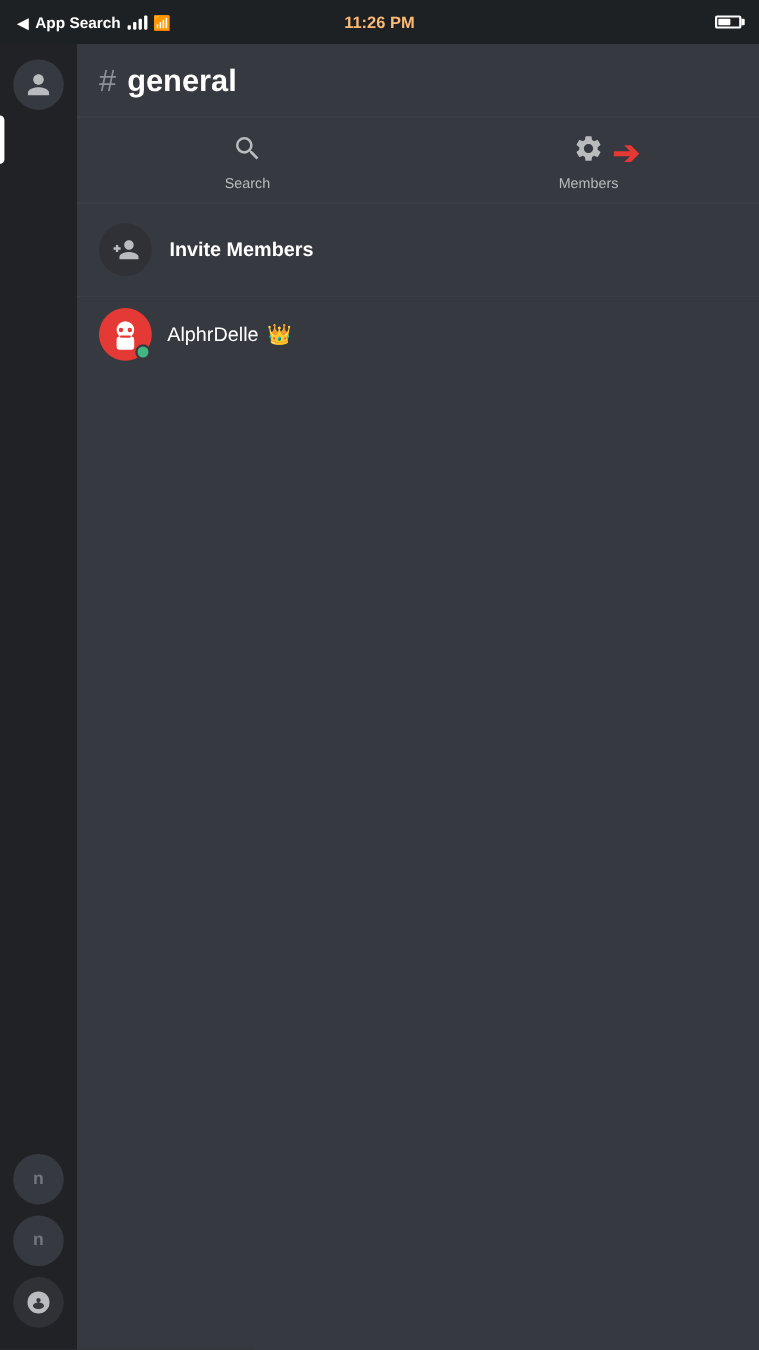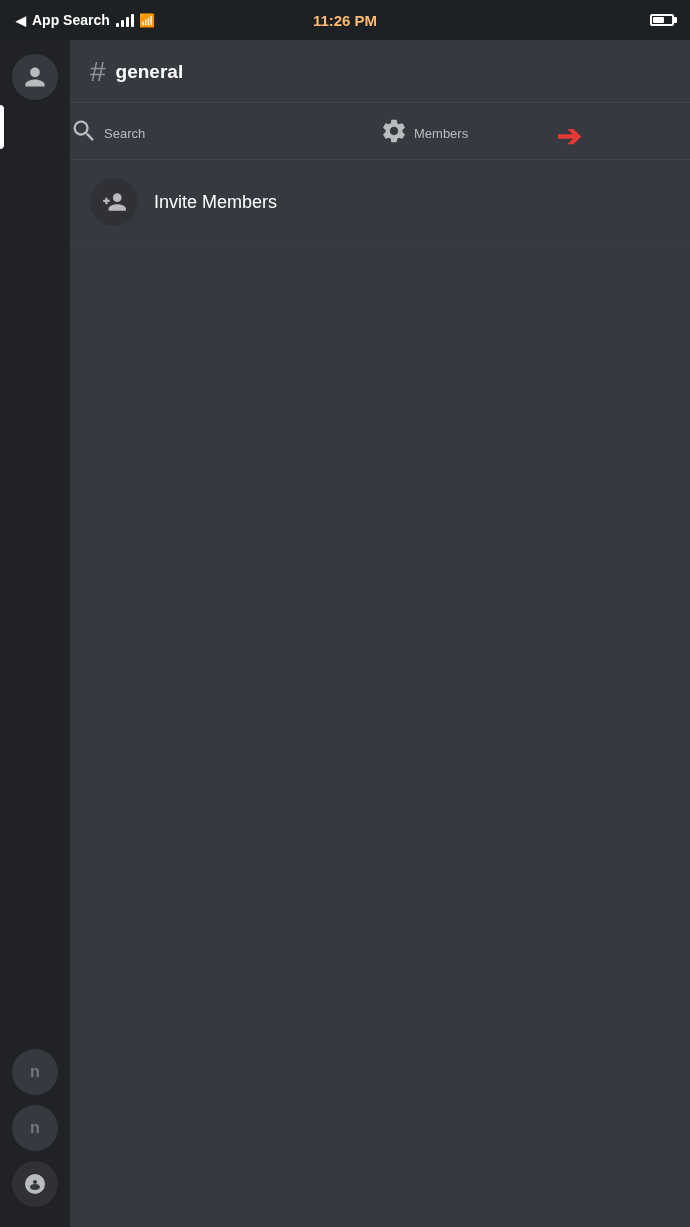--- a/index.html
+++ b/index.html
@@ -109,36 +109,36 @@
 
     .channel-hash {
       color: #8e9297;
       font-size: 28px;
       font-weight: 300;
       line-height: 1;
     }
 
     .channel-name {
       color: #ffffff;
-      font-size: 19px;
+      font-size: 28px;
       font-weight: 700;
     }
 
     
     .toolbar {
       display: flex;
       align-items: center;
       padding: 14px 0 10px 0;
       border-bottom: 1px solid #4f545c55;
     }
 
     .toolbar-item {
       flex: 1;
       display: flex;
-      flex-direction: row;
+      flex-direction: column;
       align-items: center;
       gap: 6px;
       cursor: pointer;
       position: relative;
     }
 
     .toolbar-icon {
       color: #b9bbbe;
       font-size: 26px;
       line-height: 1;
@@ -178,21 +178,21 @@
       background: #2f3136;
       display: flex;
       align-items: center;
       justify-content: center;
       flex-shrink: 0;
     }
 
     .invite-label {
       color: #ffffff;
       font-size: 18px;
-      font-weight: 400;
+      font-weight: 700;
     }
 
     
     .online-section {
       padding: 14px 20px 8px 20px;
     }
 
     .online-header {
       color: #8e9297;
       font-size: 13px;
@@ -403,14 +403,33 @@
   <div class="invite-row">
     <div class="invite-icon-circle">
       <svg width="26" height="26" viewBox="0 0 24 24" fill="#b9bbbe">
         <path d="M15 12c2.21 0 4-1.79 4-4s-1.79-4-4-4-4 1.79-4 4 1.79 4 4 4zm-9-2V8H4v2H2v2h2v2h2v-2h2v-2H6zm9 4c-2.67 0-8 1.34-8 4v2h16v-2c0-2.66-5.33-4-8-4z"></path>
       </svg>
     </div>
     <span class="invite-label">Invite Members</span>
   </div>
 
 
+  <div class="member-row">
+    <div class="member-avatar-wrapper">
+      <div class="member-avatar">
+
+        <svg width="36" height="36" viewBox="0 0 36 36" fill="white">
+          <circle cx="18" cy="14" r="8" fill="white"></circle>
+          <rect x="10" y="20" width="16" height="12" rx="3" fill="white"></rect>
+          <circle cx="14" cy="14" r="2" fill="#e53935"></circle>
+          <circle cx="22" cy="14" r="2" fill="#e53935"></circle>
+          <rect x="13" y="19" width="10" height="2" rx="1" fill="#e53935"></rect>
+        </svg>
+      </div>
+      <div class="online-dot"></div>
+    </div>
+    <div class="member-info">
+      <span class="member-name">AlphrDelle</span>
+      <span class="crown-icon">👑</span>
+    </div>
+  </div>
 
 </div>
 
 </body></html>

